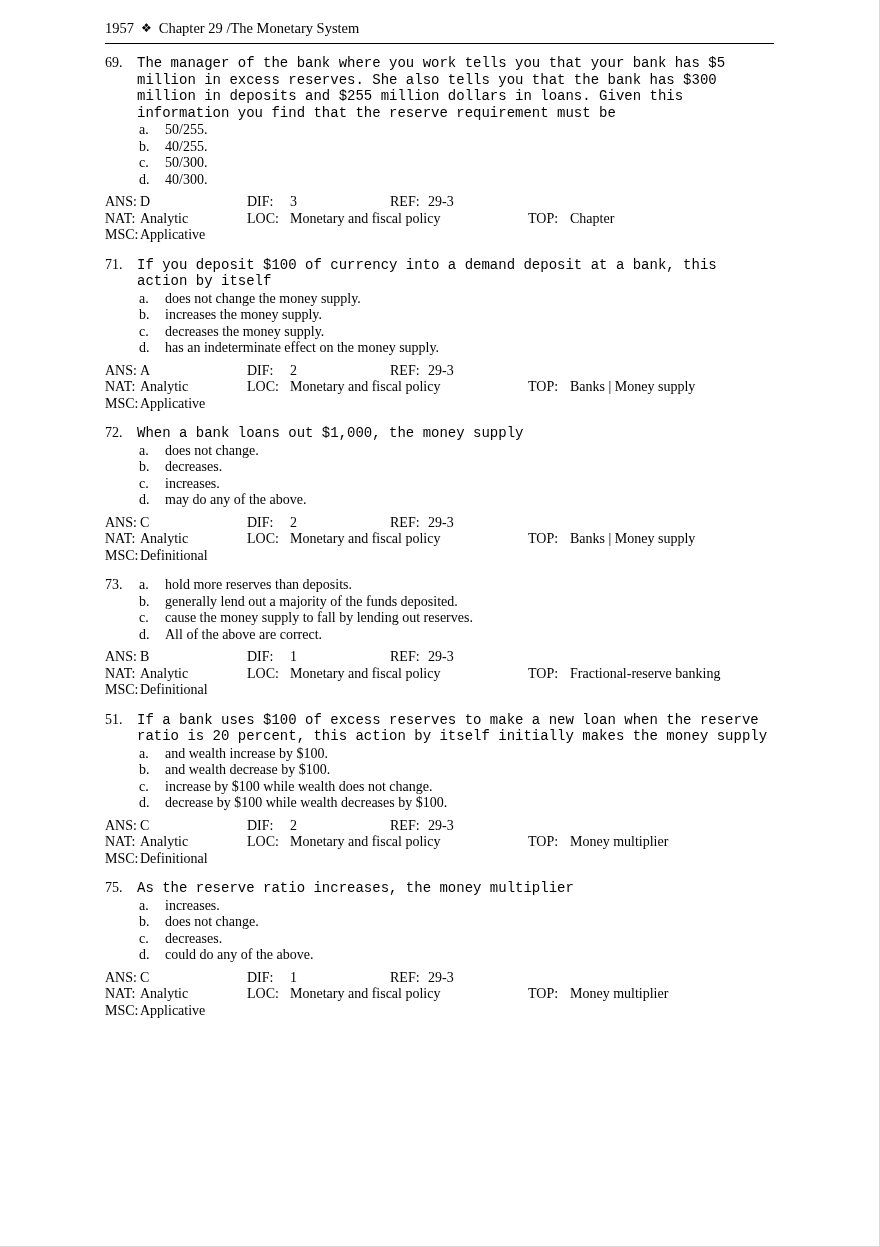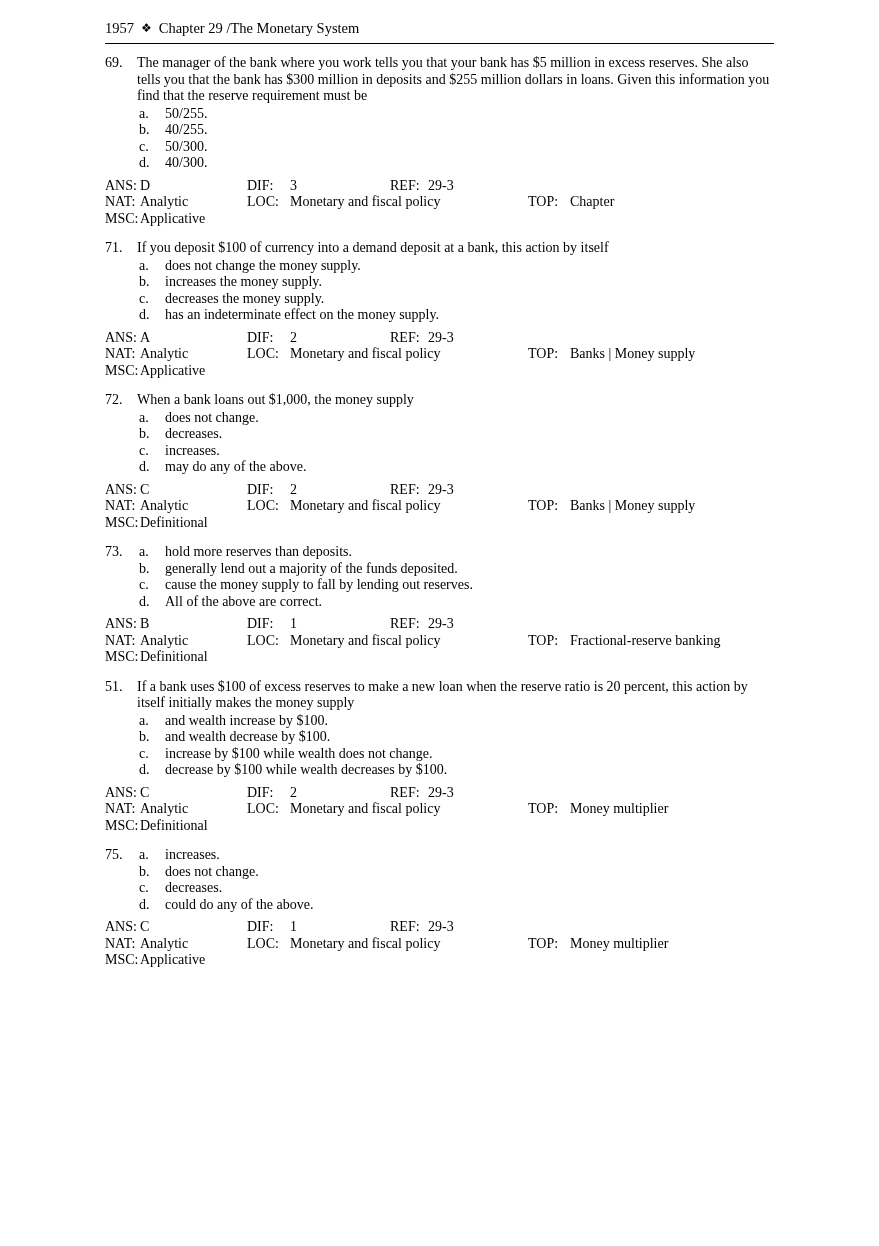--- a/index.html
+++ b/index.html
@@ -28,21 +28,21 @@
     border: none;
     border-top: 1.4px solid #000;
     margin-top: 5px;
     margin-bottom: 11px;
   }
   
   .question { margin-bottom: 13px; font-size: 14px; line-height: 16.5px; }
   .q-row { display: flex; }
   .q-num { width: 32px; flex: 0 0 32px; }
   .q-body { flex: 1; }
-  .q-text { margin-bottom: 1px; }
+  .q-text { margin-bottom: 1px; font-family: Liberation Mono, monospace; }
   .choice { display: flex; margin-left: 2px; }
   .choice-letter { width: 26px; flex: 0 0 26px; }
   .choice-text { flex: 1; }
   
   .meta { margin-top: 6px; }
   .meta-row { display: flex; }
   .mcell { white-space: nowrap; }
   .mc1 { width: 142px; flex: 0 0 142px; }
   .mc2 { width: 143px; flex: 0 0 143px; }
   .mc4 { flex: 1; }
@@ -354,20 +354,21 @@
           <span class="mlbl w-ans">MSC:</span><span>Definitional</span>
         </span>
       </div>
     </div>
   </section>
 
   <section class="question">
     <div class="q-row">
       <span class="q-num">75.</span>
       <div class="q-body">
+        <div class="q-text">As the reserve ratio increases, the money multiplier</div>
         <div class="choices">
   <div class="choice">
     <span class="choice-letter">a.</span>
     <span class="choice-text">increases.</span>
   </div>
 
   <div class="choice">
     <span class="choice-letter">b.</span>
     <span class="choice-text">does not change.</span>
   </div>

